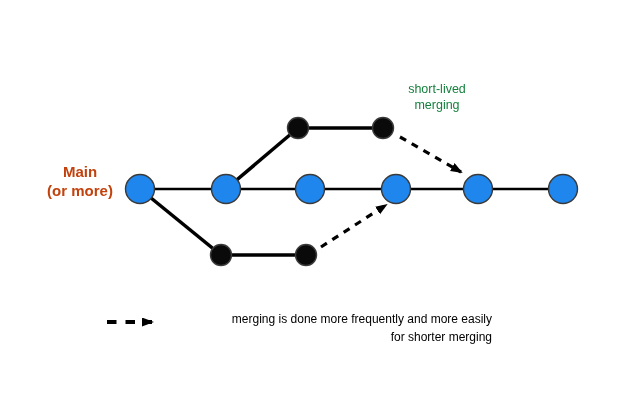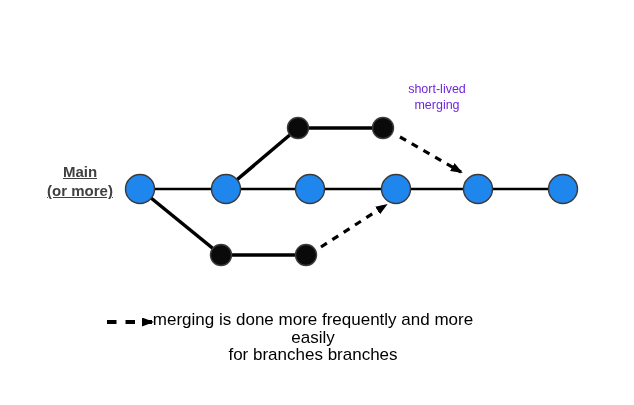--- a/index.html
+++ b/index.html
@@ -34,25 +34,26 @@
     line-height: 19px;
   }
   .shortlived-label {
     left: 387px;
     top: 81px;
     width: 100px;
     font-size: 12.5px;
     line-height: 16px;
   }
   .legend-label {
-    left: 142px;
+    left: 150px;
     top: 311px;
     width: 342px;
-    font-size: 17px;
+    font-size: 12px;
     line-height: 17.5px;
+    text-align: right;
   }
 </style>
 </head>
 <body>
 
 <div class="canvas">
 
   <svg id="diagram-svg" width="634" height="405" viewBox="0 0 634 405">
     <defs>
       <marker id="arrowhead" markerUnits="userSpaceOnUse" markerWidth="14" markerHeight="12" refX="10" refY="4.5" orient="auto">
@@ -76,28 +77,28 @@
         <circle cx="396" cy="189" r="14.5" fill="#1E86ED" stroke="#3a3a3a" stroke-width="1.4"></circle>
         <circle cx="478" cy="189" r="14.5" fill="#1E86ED" stroke="#3a3a3a" stroke-width="1.4"></circle>
         <circle cx="563" cy="189" r="14.5" fill="#1E86ED" stroke="#3a3a3a" stroke-width="1.4"></circle>
         <circle cx="298" cy="128" r="10.5" fill="#0a0a0a" stroke="#3a3a3a" stroke-width="1.4"></circle>
         <circle cx="383" cy="128" r="10.5" fill="#0a0a0a" stroke="#3a3a3a" stroke-width="1.4"></circle>
         <circle cx="221" cy="255" r="10.5" fill="#0a0a0a" stroke="#3a3a3a" stroke-width="1.4"></circle>
         <circle cx="306" cy="255" r="10.5" fill="#0a0a0a" stroke="#3a3a3a" stroke-width="1.4"></circle>
       </g>
   </svg>
 
-  <div class="label main-label" style="color: #404040; text-decoration: underline;">
+  <div class="label main-label" style="color: #c2410c;">
     <div>Main</div>
     <div>(or more)</div>
   </div>
 
-  <div class="label shortlived-label" style="color: #6d28d9;">
+  <div class="label shortlived-label" style="color: #15803d;">
     <div>short-lived</div>
     <div>merging</div>
   </div>
 
   <div class="label legend-label" style="color: rgb(0, 0, 0);">
     <div>merging is done more frequently and more easily</div>
-    <div>for branches branches</div>
+    <div>for shorter merging</div>
   </div>
 
 </div>
 
 </body></html>

